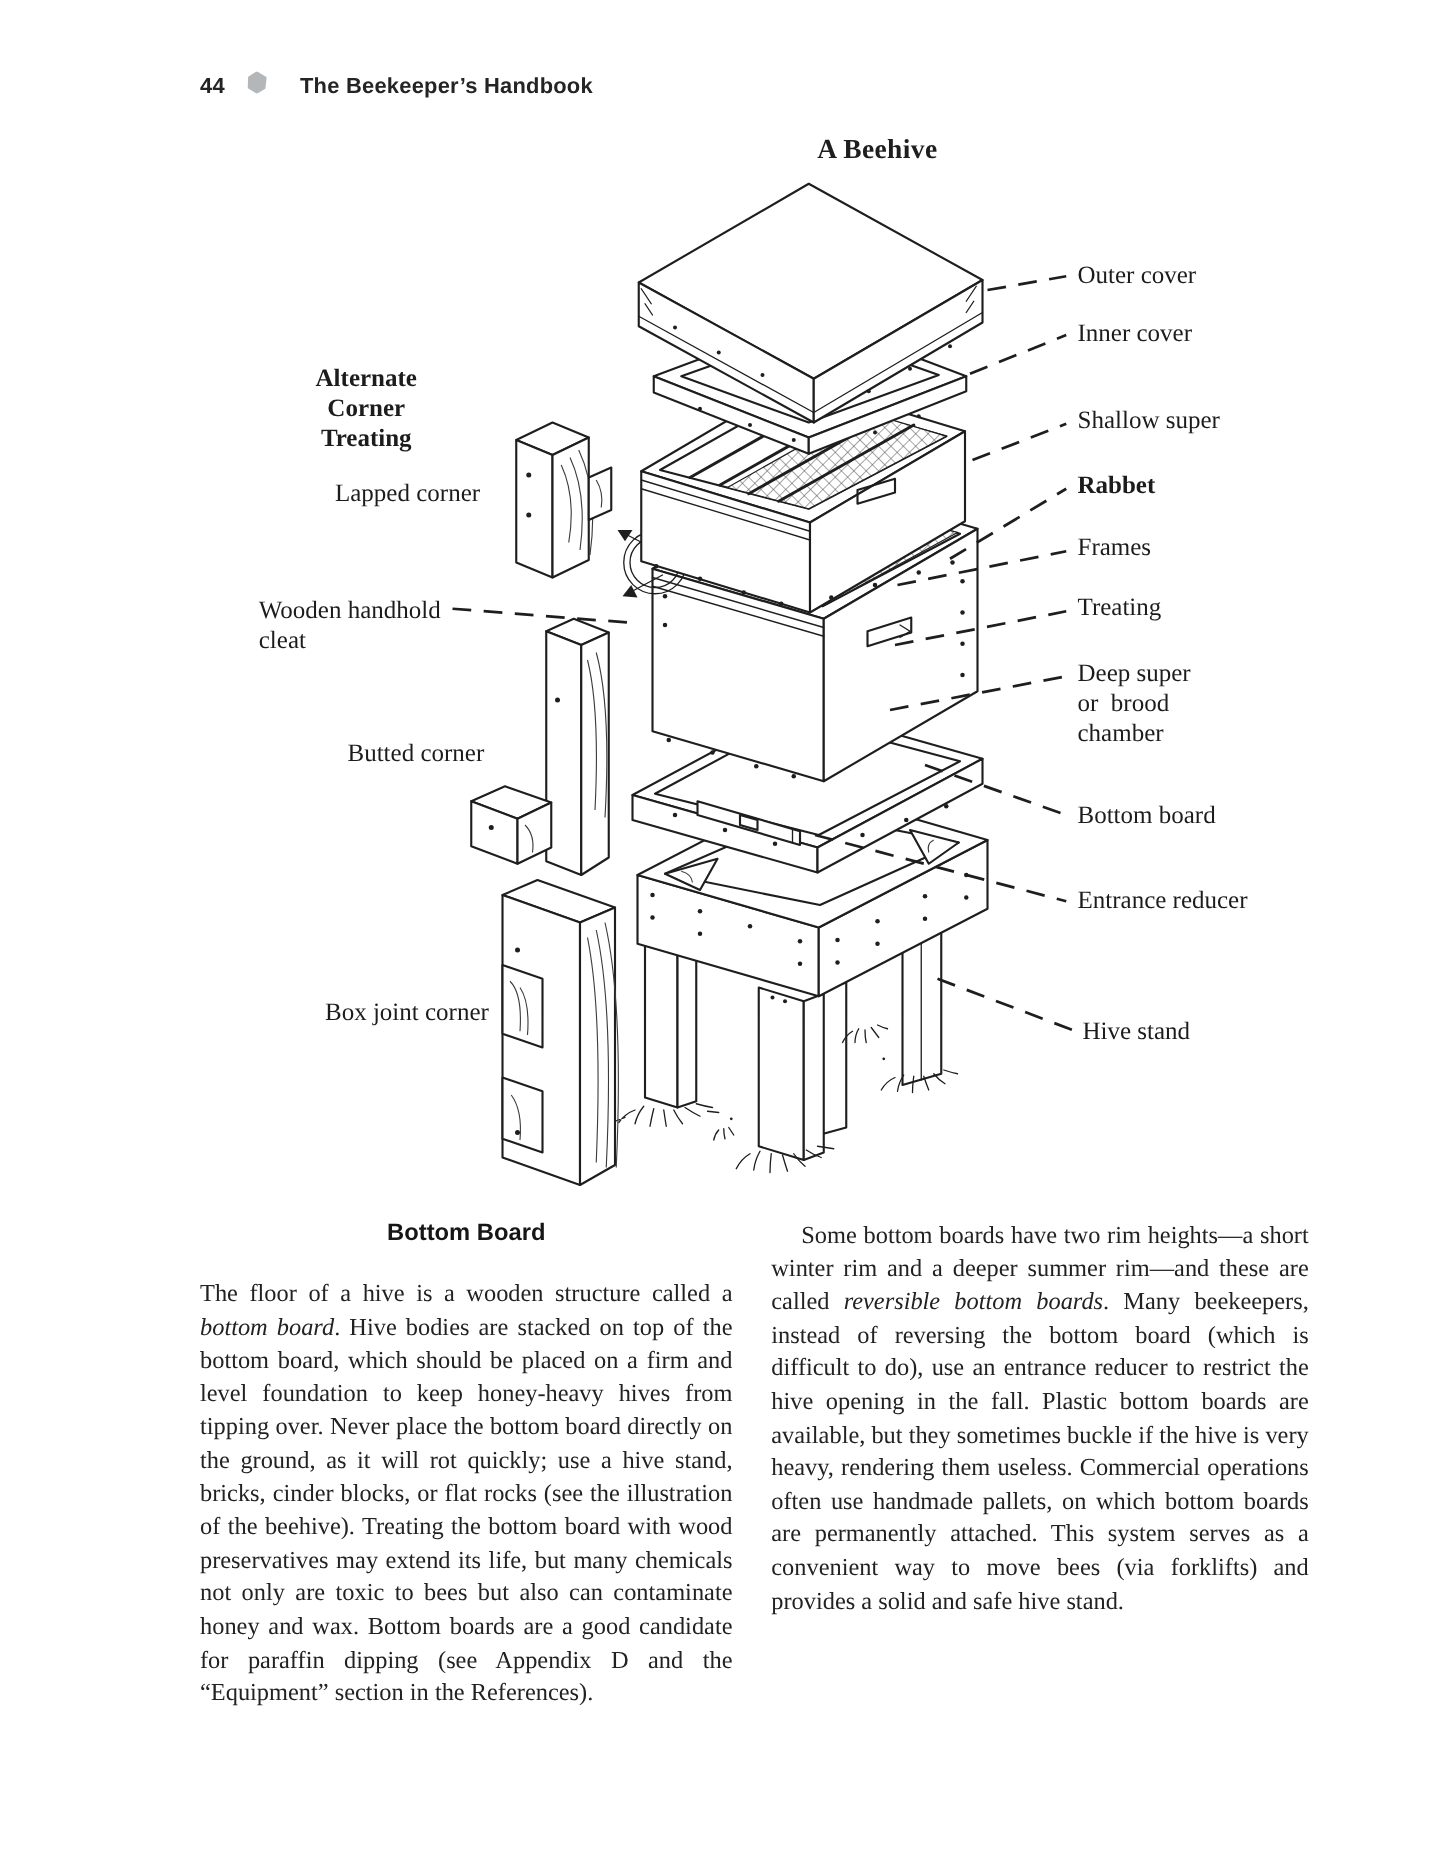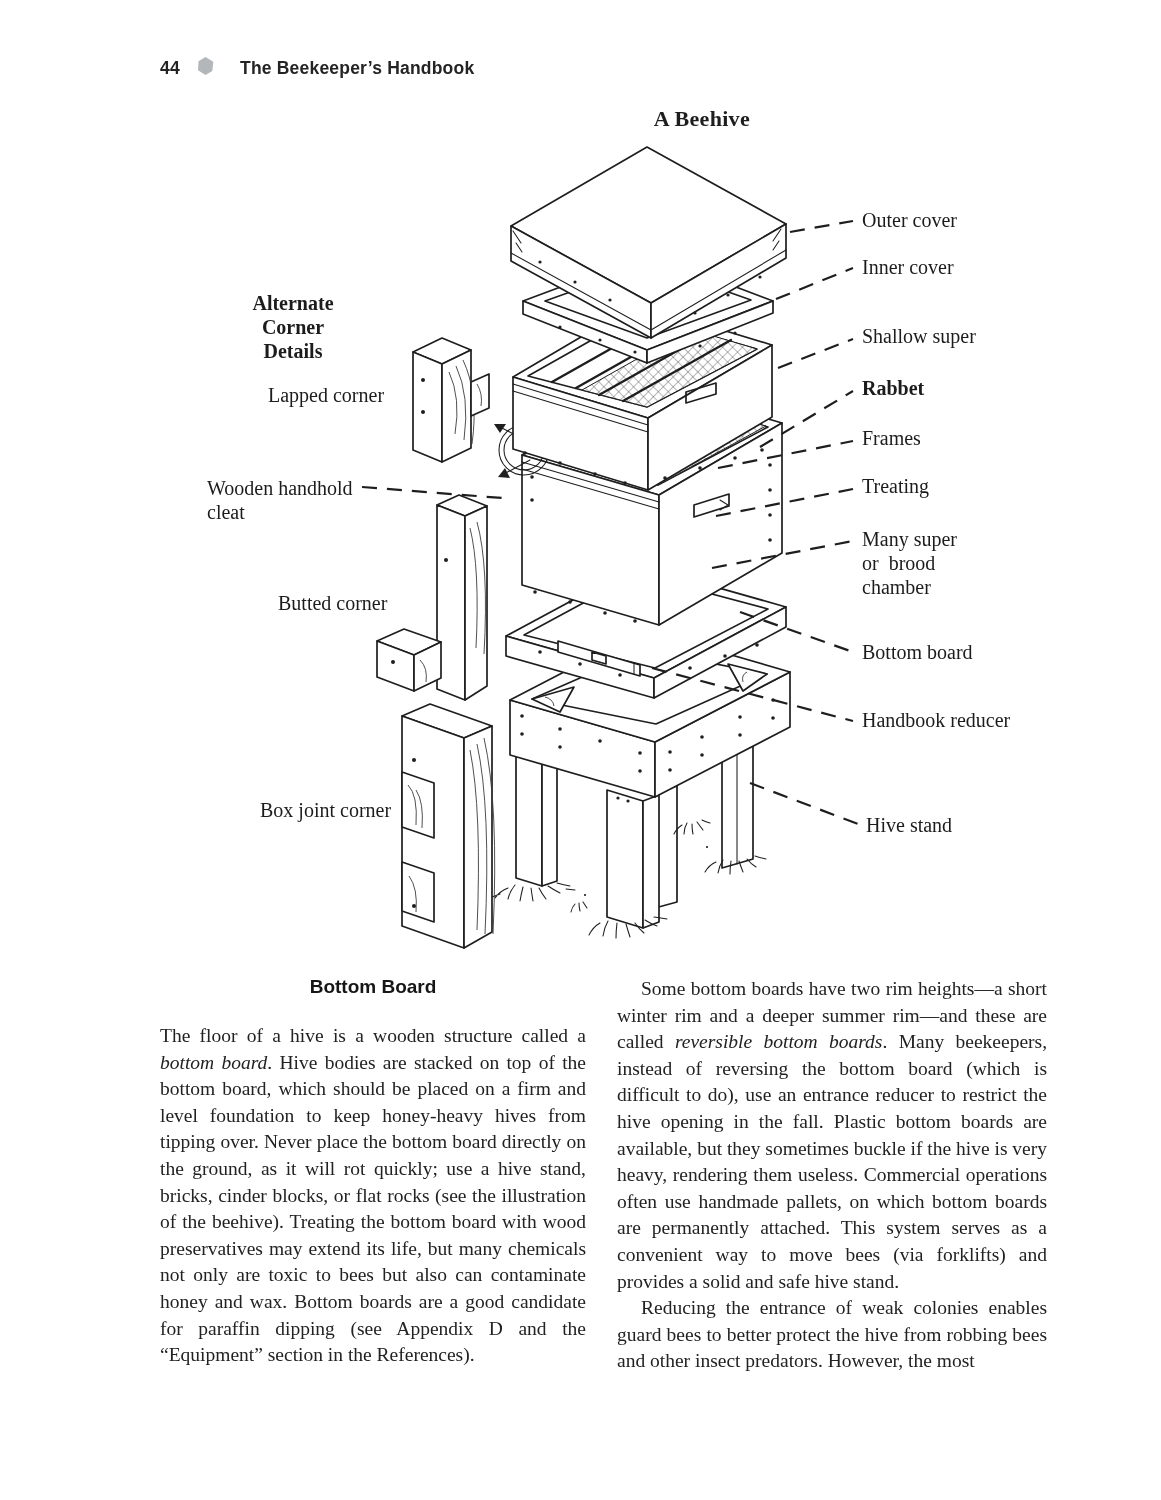--- a/index.html
+++ b/index.html
@@ -245,38 +245,37 @@
     <path class="dash" d="M362 487 L502 498"></path>
   </g>
 </svg>
 
 <div class="abs flabel" style="left:862px;top:208px;">Outer cover</div>
 <div class="abs flabel" style="left:862px;top:255px;">Inner cover</div>
 <div class="abs flabel" style="left:862px;top:324px;">Shallow super</div>
 <div class="abs flabel" style="left:862px;top:376px;font-weight:bold;">Rabbet</div>
 <div class="abs flabel" style="left:862px;top:426px;">Frames</div>
 <div class="abs flabel" style="left:862px;top:474px;">Treating</div>
-<div class="abs flabel" style="left:862px;top:527px;">Many super
+<div class="abs flabel" style="left:862px;top:527px;">Deep super
 or  brood
 chamber</div>
 <div class="abs flabel" style="left:862px;top:640px;">Bottom board</div>
-<div class="abs flabel" style="left:862px;top:708px;">Handbook reducer</div>
+<div class="abs flabel" style="left:862px;top:708px;">Entrance reducer</div>
 <div class="abs flabel" style="left:866px;top:813px;">Hive stand</div>
 
 <div class="abs flabel bold" style="left:220px;top:291px;width:146px;">Alternate Corner
-Details</div>
+Treating</div>
 <div class="abs flabel" style="left:268px;top:383px;">Lapped corner</div>
 <div class="abs flabel" style="left:207px;top:476px;">Wooden handhold
 cleat</div>
 <div class="abs flabel" style="left:278px;top:591px;text-align:center;">Butted corner</div>
 <div class="abs flabel" style="left:260px;top:798px;">Box joint corner</div>
 
 <div class="abs" style="left:160px;top:976px;width:426px;">
   <h2 class="col-head">Bottom Board</h2>
   <div class="bodycol">
     <p class="noindent"><span>The floor of a hive is a wooden structure called a </span><span class="it">bottom board</span><span>. Hive bodies are stacked on top of the bottom board, which should be placed on a firm and level foundation to keep honey-heavy hives from tipping over. Never place the bottom board directly on the ground, as it will rot quickly; use a hive stand, bricks, cinder blocks, or flat rocks (see the illustration of the beehive). Treating the bottom board with wood preservatives may extend its life, but many chemicals not only are toxic to bees but also can contaminate honey and wax. Bottom boards are a good candidate for paraffin dipping (see Appendix D and the “Equipment” section in the References).</span></p>
   </div>
 </div>
 
 <div class="abs bodycol" style="left:617px;top:976px;width:430px;">
   <p><span>Some bottom boards have two rim heights—a short winter rim and a deeper summer rim—and these are called </span><span class="it">reversible bottom boards</span><span>. Many beekeepers, instead of reversing the bottom board (which is difficult to do), use an entrance reducer to restrict the hive opening in the fall. Plastic bottom boards are available, but they sometimes buckle if the hive is very heavy, rendering them useless. Commercial operations often use handmade pallets, on which bottom boards are permanently attached. This system serves as a convenient way to move bees (via forklifts) and provides a solid and safe hive stand.</span></p>
-  <p><span>Reducing the entrance of weak colonies enables guard bees to better protect the hive from robbing bees and other insect predators. However, the most</span></p>
 </div>
 
 </body></html>

